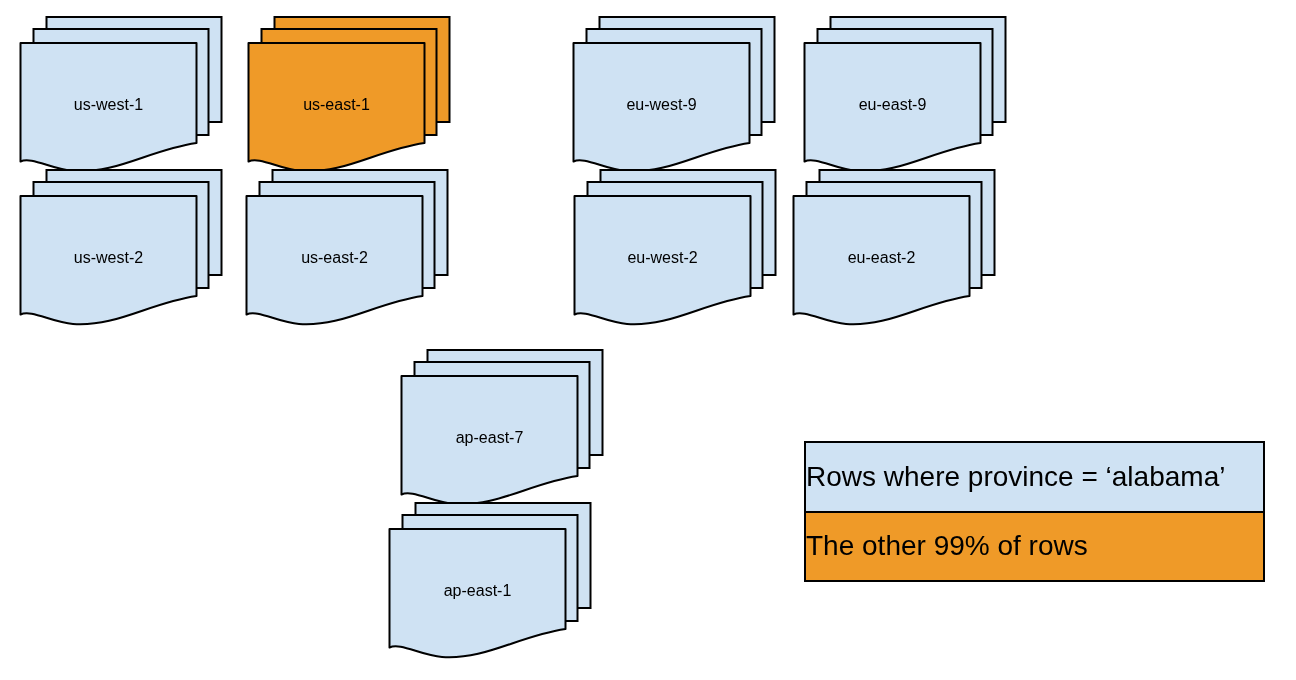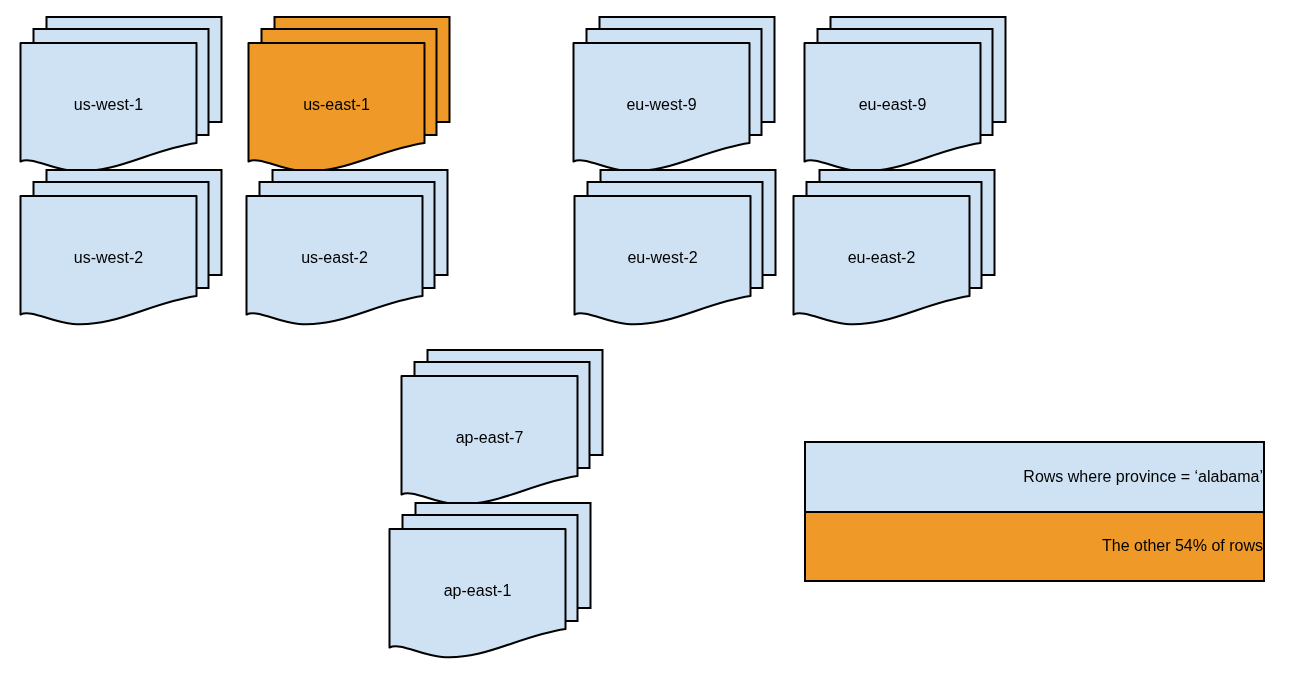--- a/index.html
+++ b/index.html
@@ -44,39 +44,39 @@
     position: absolute;
     display: flex;
     flex-direction: column;
     border: 2px solid #000000;
     background: #ffffff;
   }
   .legend-row {
     flex: 1;
     display: flex;
     align-items: center;
-    justify-content: flex-end;
-    font-size: 16px;
+    justify-content: flex-start;
+    font-size: 28px;
     color: #000000;
     white-space: nowrap;
   }
   .legend-row + .legend-row {
     border-top: 2px solid #000000;
   }
 </style>
 </head>
 <body>
 
 <div id="canvas">
   <div id="legend" style="left: 804px; top: 441px; width: 461px; height: 141px;">
       <div class="legend-row" style="background: rgb(207, 226, 243);">
     <span class="legend-label">Rows where province = ‘alabama’</span>
   </div>
       <div class="legend-row" style="background: rgb(239, 154, 40);">
-    <span class="legend-label">The other 54% of rows</span>
+    <span class="legend-label">The other 99% of rows</span>
   </div>
     </div>
 <div class="stack" style="left: 19px; top: 16px;">
     <svg width="204" height="158" viewBox="0 0 204 158">
       <rect class="doc-shape" x="27.5" y="1" width="175" height="105" stroke="#000000" stroke-width="2" fill="#cfe2f3"></rect>
       <rect class="doc-shape" x="14.5" y="13" width="175" height="106" stroke="#000000" stroke-width="2" fill="#cfe2f3"></rect>
       <path class="doc-shape" d="M1.5,27 H177.5 V127 C130,134 98,158 54,155 C33,153.5 12,140 1.5,145.5 Z" stroke="#000000" stroke-width="2" stroke-linejoin="round" fill="#cfe2f3"></path>
     </svg>
     <div class="stack-label">us-west-1</div>
   </div>

